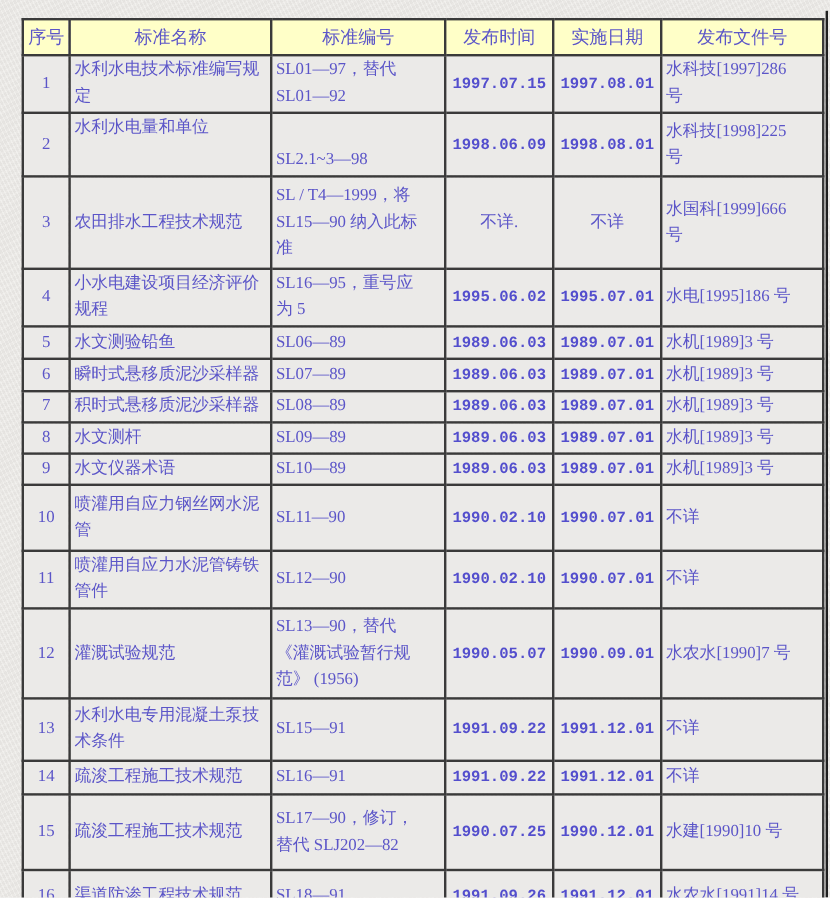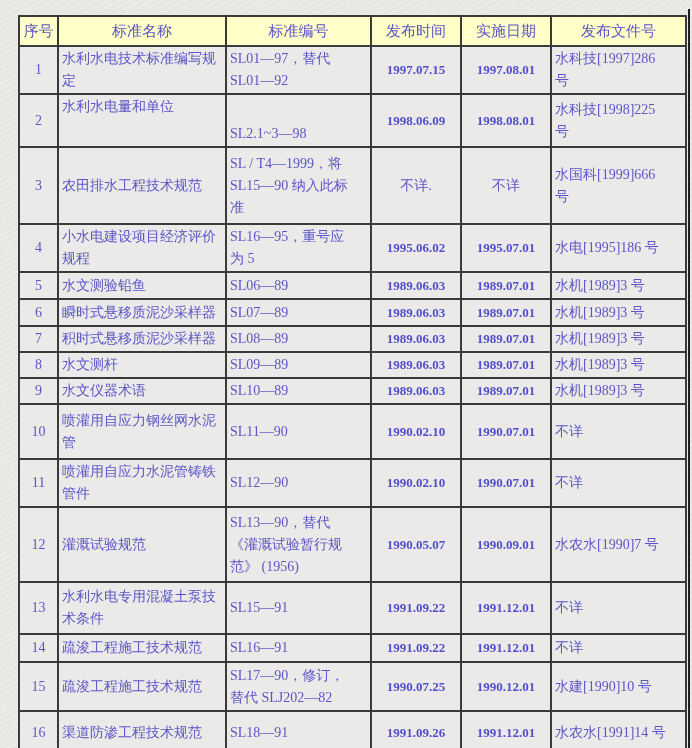--- a/index.html
+++ b/index.html
@@ -41,21 +41,21 @@
   }
   tbody td {
     background: var(--cell-bg, #ebeae8);
     font-size: 14px;
     line-height: 22px;
     text-align: left;
   }
   td.cell-no   { text-align: center; }
   td.cell-date { text-align: center; }
   .date-text {
-    font-family: Liberation Serif, serif;
+    font-family: Liberation Mono, monospace;
     font-weight: bold;
     font-size: 13px;
     color: var(--date-color, #534ecd);
     white-space: nowrap;
   }
   td.va-top    { vertical-align: top; }
   td.va-bottom { vertical-align: bottom; margin-left: 44px; }
   tr.spacer-row td { height: 20px; }
   .right-edge-line {
     position: absolute;
@@ -210,21 +210,21 @@
           <td class="cell-doc">不详</td>
         </tr>
         <tr style="height: 28px;">
           <td class="cell-no">14</td>
           <td class="cell-name">疏浚工程施工技术规范</td>
           <td class="cell-bno">SL16—91</td>
           <td class="cell-date date-text">1991.09.22</td>
           <td class="cell-date date-text">1991.12.01</td>
           <td class="cell-doc">不详</td>
         </tr>
-        <tr style="height: 49px;">
+        <tr style="height: 63px;">
           <td class="cell-no">15</td>
           <td class="cell-name">疏浚工程施工技术规范</td>
           <td class="cell-bno">SL17—90，修订，
 替代 SLJ202—82</td>
           <td class="cell-date date-text">1990.07.25</td>
           <td class="cell-date date-text">1990.12.01</td>
           <td class="cell-doc">水建[1990]10 号</td>
         </tr>
         <tr style="height: 43px;">
           <td class="cell-no">16</td>

